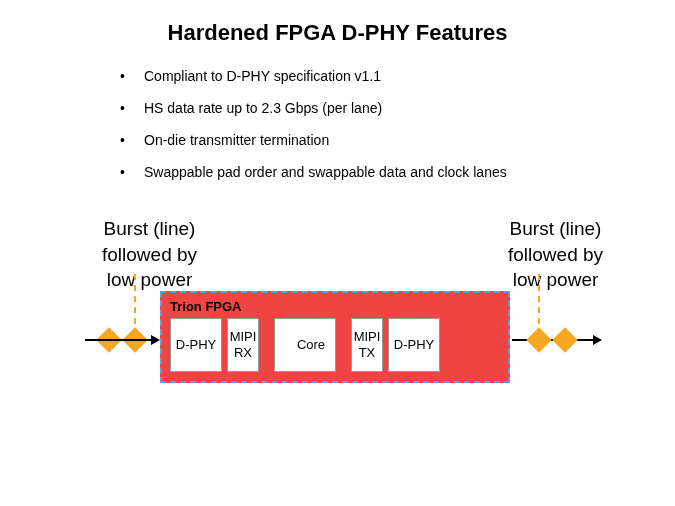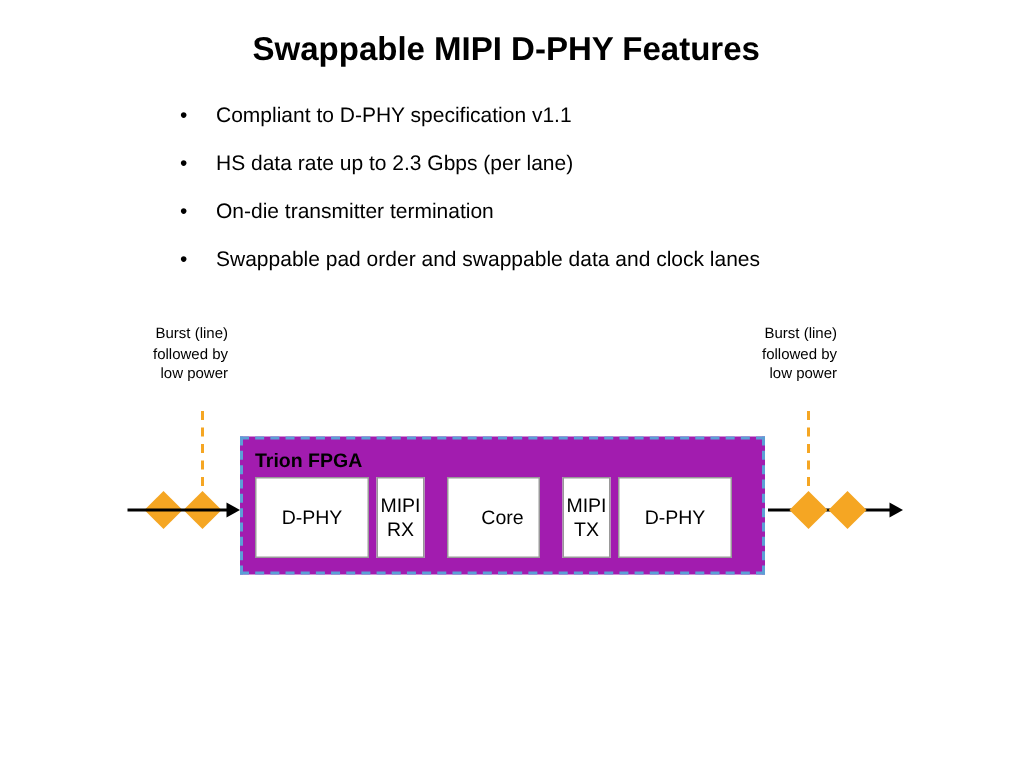--- a/index.html
+++ b/index.html
@@ -36,40 +36,40 @@
     top: 0;
     font-size: 14px;
   }
   .diagram-wrap {
     position: relative;
     width: 100%;
     height: 180px;
   }
   .burst-label {
     position: absolute;
-    font-size: 10px;
+    font-size: 19px;
     line-height: 1.35;
-    text-align: right;
+    text-align: center;
   }
   .burst-left { left: 72px; top: 0; }
   .burst-right { left: 478px; top: 0; }
   .dash-line {
     position: absolute;
     border-left: 2px dashed #f5a623;
     height: 50px;
   }
   .dash-left { left: 104px; top: 58px; }
   .dash-right { left: 508px; top: 58px; }
   .fpga-box {
     position: absolute;
     left: 130px;
     top: 75px;
     width: 350px;
     height: 92px;
-    background: #a21caf;
+    background: #ef4444;
     border: 2px dashed #5c9fd6;
     padding: 6px 8px 8px 8px;
   }
   .fpga-title {
     font-size: 13px;
     font-weight: bold;
     margin-bottom: 4px;
   }
   .blocks-row {
     display: flex;
@@ -80,21 +80,21 @@
     background: #fff;
     border: 1px solid #999;
     font-size: 13px;
     display: flex;
     align-items: center;
     justify-content: center;
     text-align: center;
     height: 54px;
     line-height: 1.2;
   }
-  .w-dphy { width: 76px; }
+  .w-dphy { width: 52px; }
   .w-mipi { width: 32px; }
   .w-core { width: 62px; margin: 0 10px; padding-left: 12px; }
   .hex {
     position: absolute;
     width: 18px;
     height: 18px;
     background: #f5a623;
     transform: rotate(45deg);
   }
   .line {
@@ -106,21 +106,21 @@
     position: absolute;
     width: 0; height: 0;
     border-top: 5px solid transparent;
     border-bottom: 5px solid transparent;
     border-left: 9px solid #000;
   }
 </style>
 </head>
 <body>
 
-<h1 class="title">Swappable MIPI D-PHY Features</h1>
+<h1 class="title">Hardened FPGA D-PHY Features</h1>
 
 <ul class="features">
   <li>Compliant to D-PHY specification v1.1</li>
   <li>HS data rate up to 2.3 Gbps (per lane)</li>
   <li>On-die transmitter termination</li>
   <li>Swappable pad order and swappable data and clock lanes</li>
 </ul>
 
 <div class="diagram-wrap">
 

